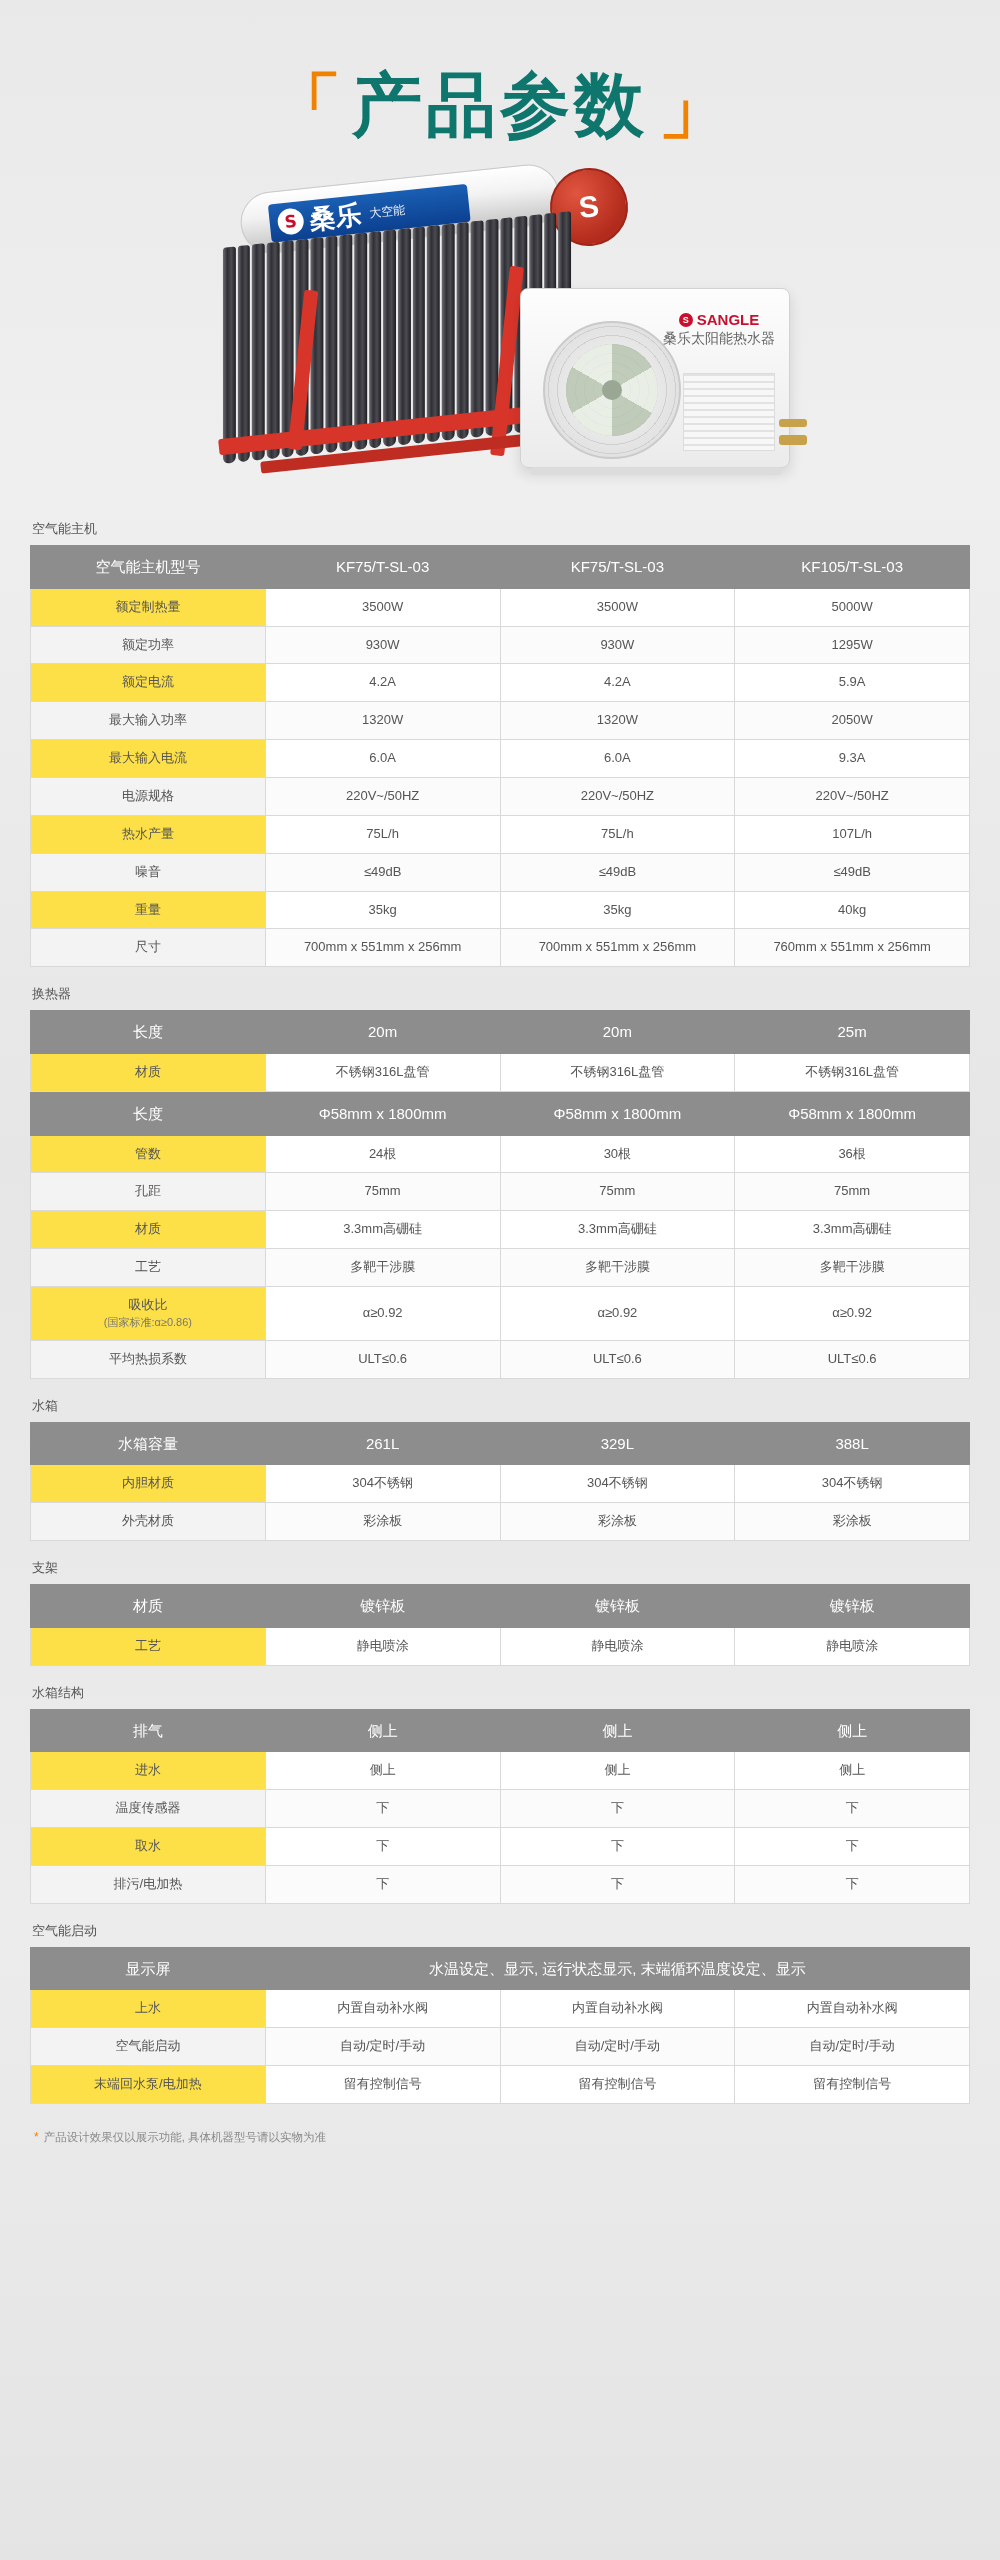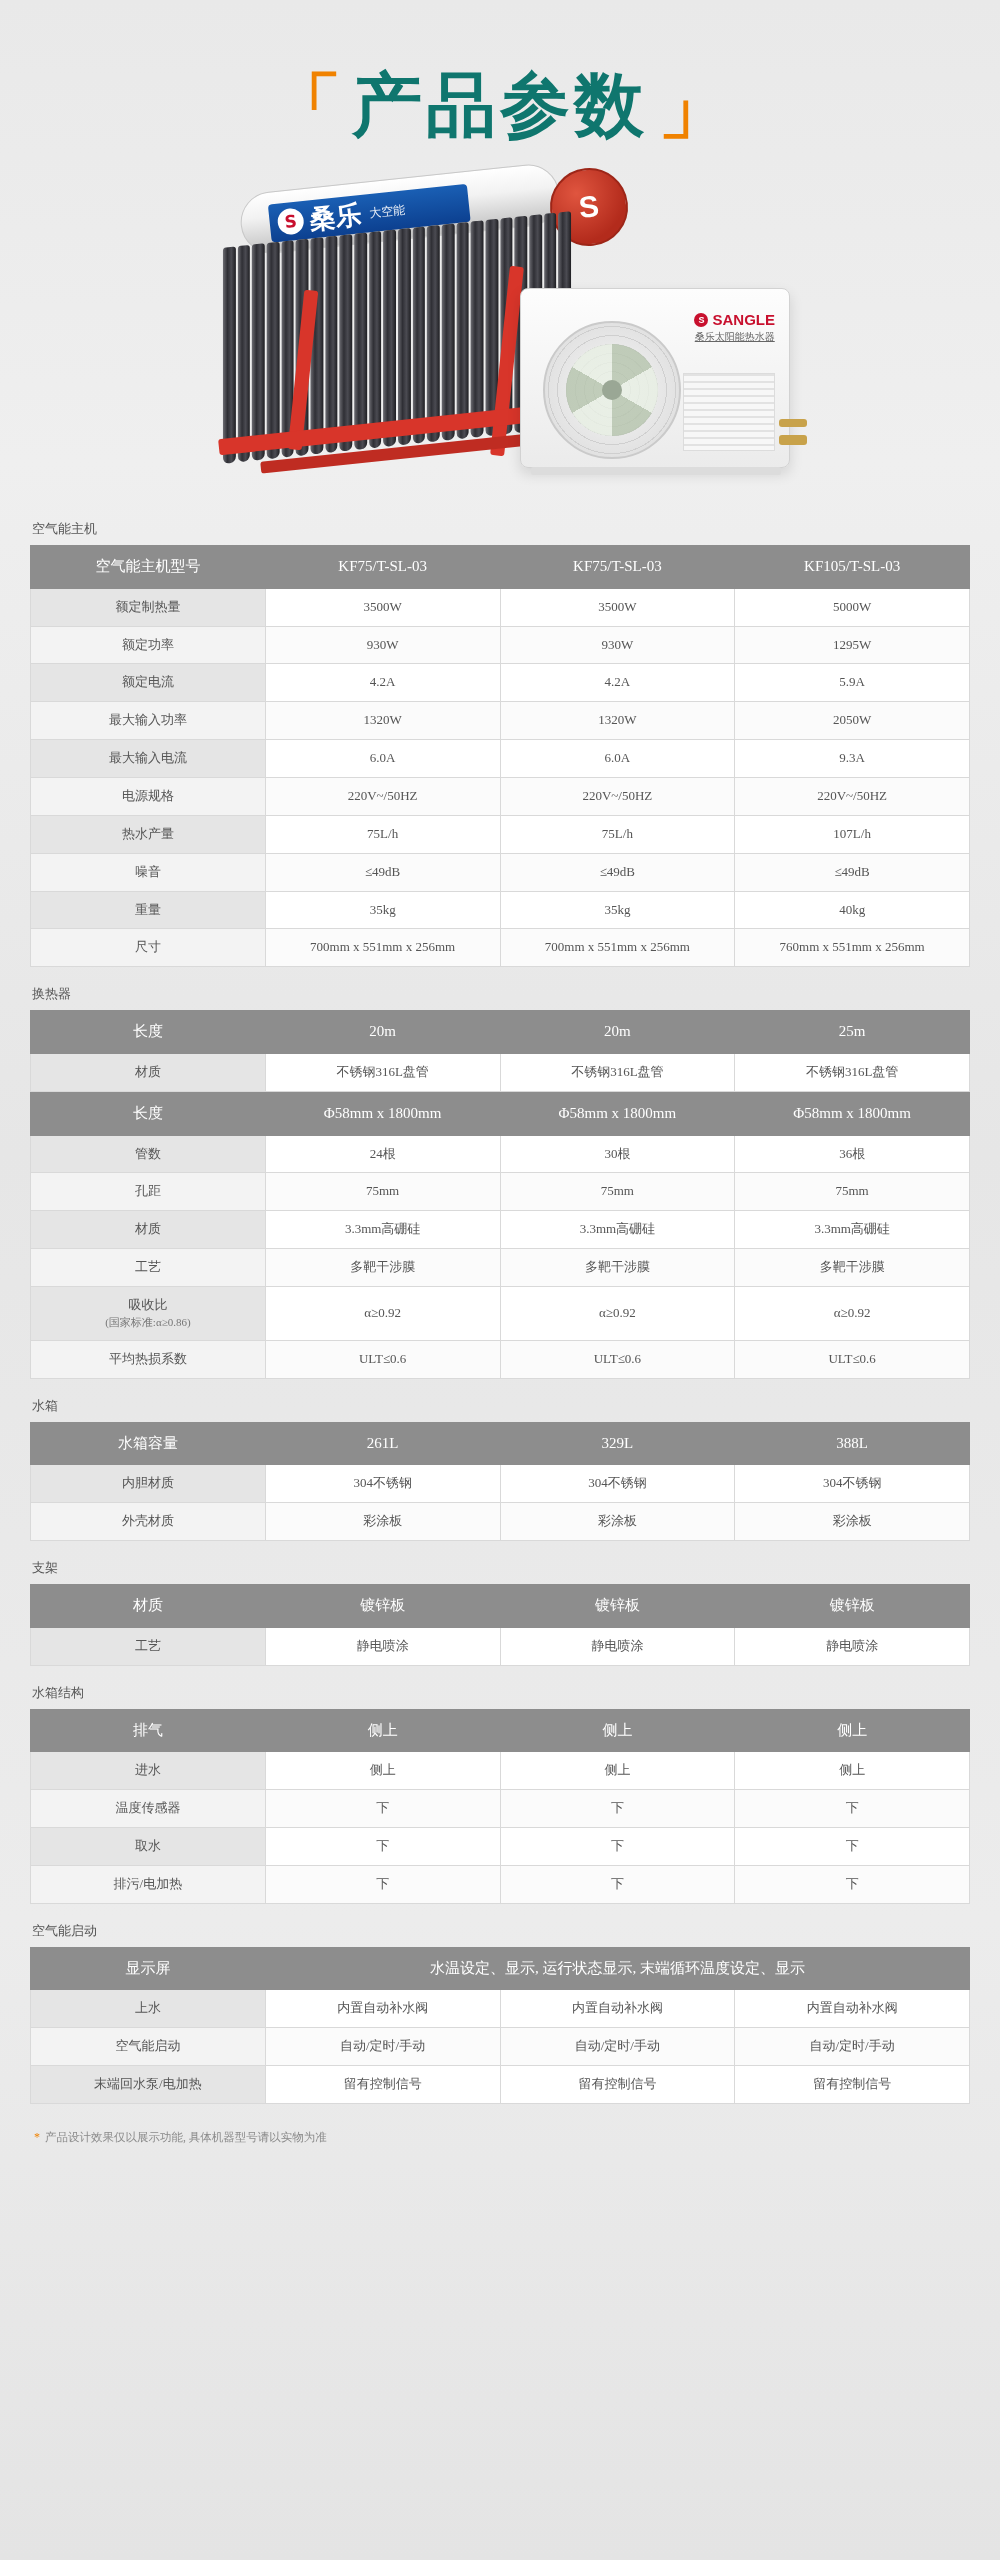--- a/index.html
+++ b/index.html
@@ -172,21 +172,21 @@
     text-align: center;
   }
   .outdoor .label .lg {
     color: #c8102e; font-weight: bold; font-size: 15px;
     display: flex; align-items: center; gap: 4px; justify-content: center;
   }
   .outdoor .label .lg .dot {
     width: 14px; height: 14px; border-radius: 50%; background: #c8102e; color:#fff;
     font-size: 9px; display:flex; align-items:center; justify-content:center;
   }
-  .outdoor .label .sm { font-size: 10px; color: #666; margin-top: 2px; text-decoration: underline; }
+  .outdoor .label .sm { font-size: 14px; color: #666; margin-top: 2px; }
   .outdoor .vents {
     position: absolute; right: 14px; bottom: 16px; width: 92px; height: 78px;
     background: repeating-linear-gradient(180deg,#e2e2e2 0 2px, #f7f7f7 2px 7px);
     border: 1px solid #dcdcdc;
   }
   .outdoor .pipes {
     position: absolute; right: -18px; bottom: 22px;
     width: 28px; height: 10px; background: #c8a24a; border-radius: 3px;
   }
   .outdoor .pipes2 {
@@ -194,21 +194,20 @@
     width: 28px; height: 8px; background: #c8a24a; border-radius: 3px;
   }
   .outdoor .feet {
     position: absolute; left: 10px; bottom: -8px; width: 250px; height: 8px;
     background: #dcdcdc; border-radius: 2px;
   }
 
   
   .content {
     padding: 0 30px 30px 30px;
-    font-family: Liberation Serif, serif;
   }
   .section-label {
     font-size: 13px;
     color: #555;
     margin: 18px 0 7px 2px;
   }
   table.spec {
     width: 100%;
     border-collapse: collapse;
     background: #fff;
@@ -227,21 +226,21 @@
     color: #fff;
     font-weight: normal;
     font-size: 15px;
     border: 1px solid #8d8d8d;
     padding: 10px 4px;
   }
   table.spec thead th.rowhead {
     background: #8d8d8d;
   }
   table.spec td.rowhead {
-    background: #e5e5e5;
+    background: #fde047;
     color: #555;
   }
   table.spec tbody tr:nth-child(even) td { background: #fbfbfb; }
   table.spec tbody tr:nth-child(even) td.rowhead { background: #f3f3f3; }
   table.spec col.c1 { width: 25%; }
   table.spec col.c2, table.spec col.c3, table.spec col.c4 { width: 25%; }
   .small2 { font-size: 11px; color: #777; display:block; }
 
   .footnote {
     margin-top: 26px;

